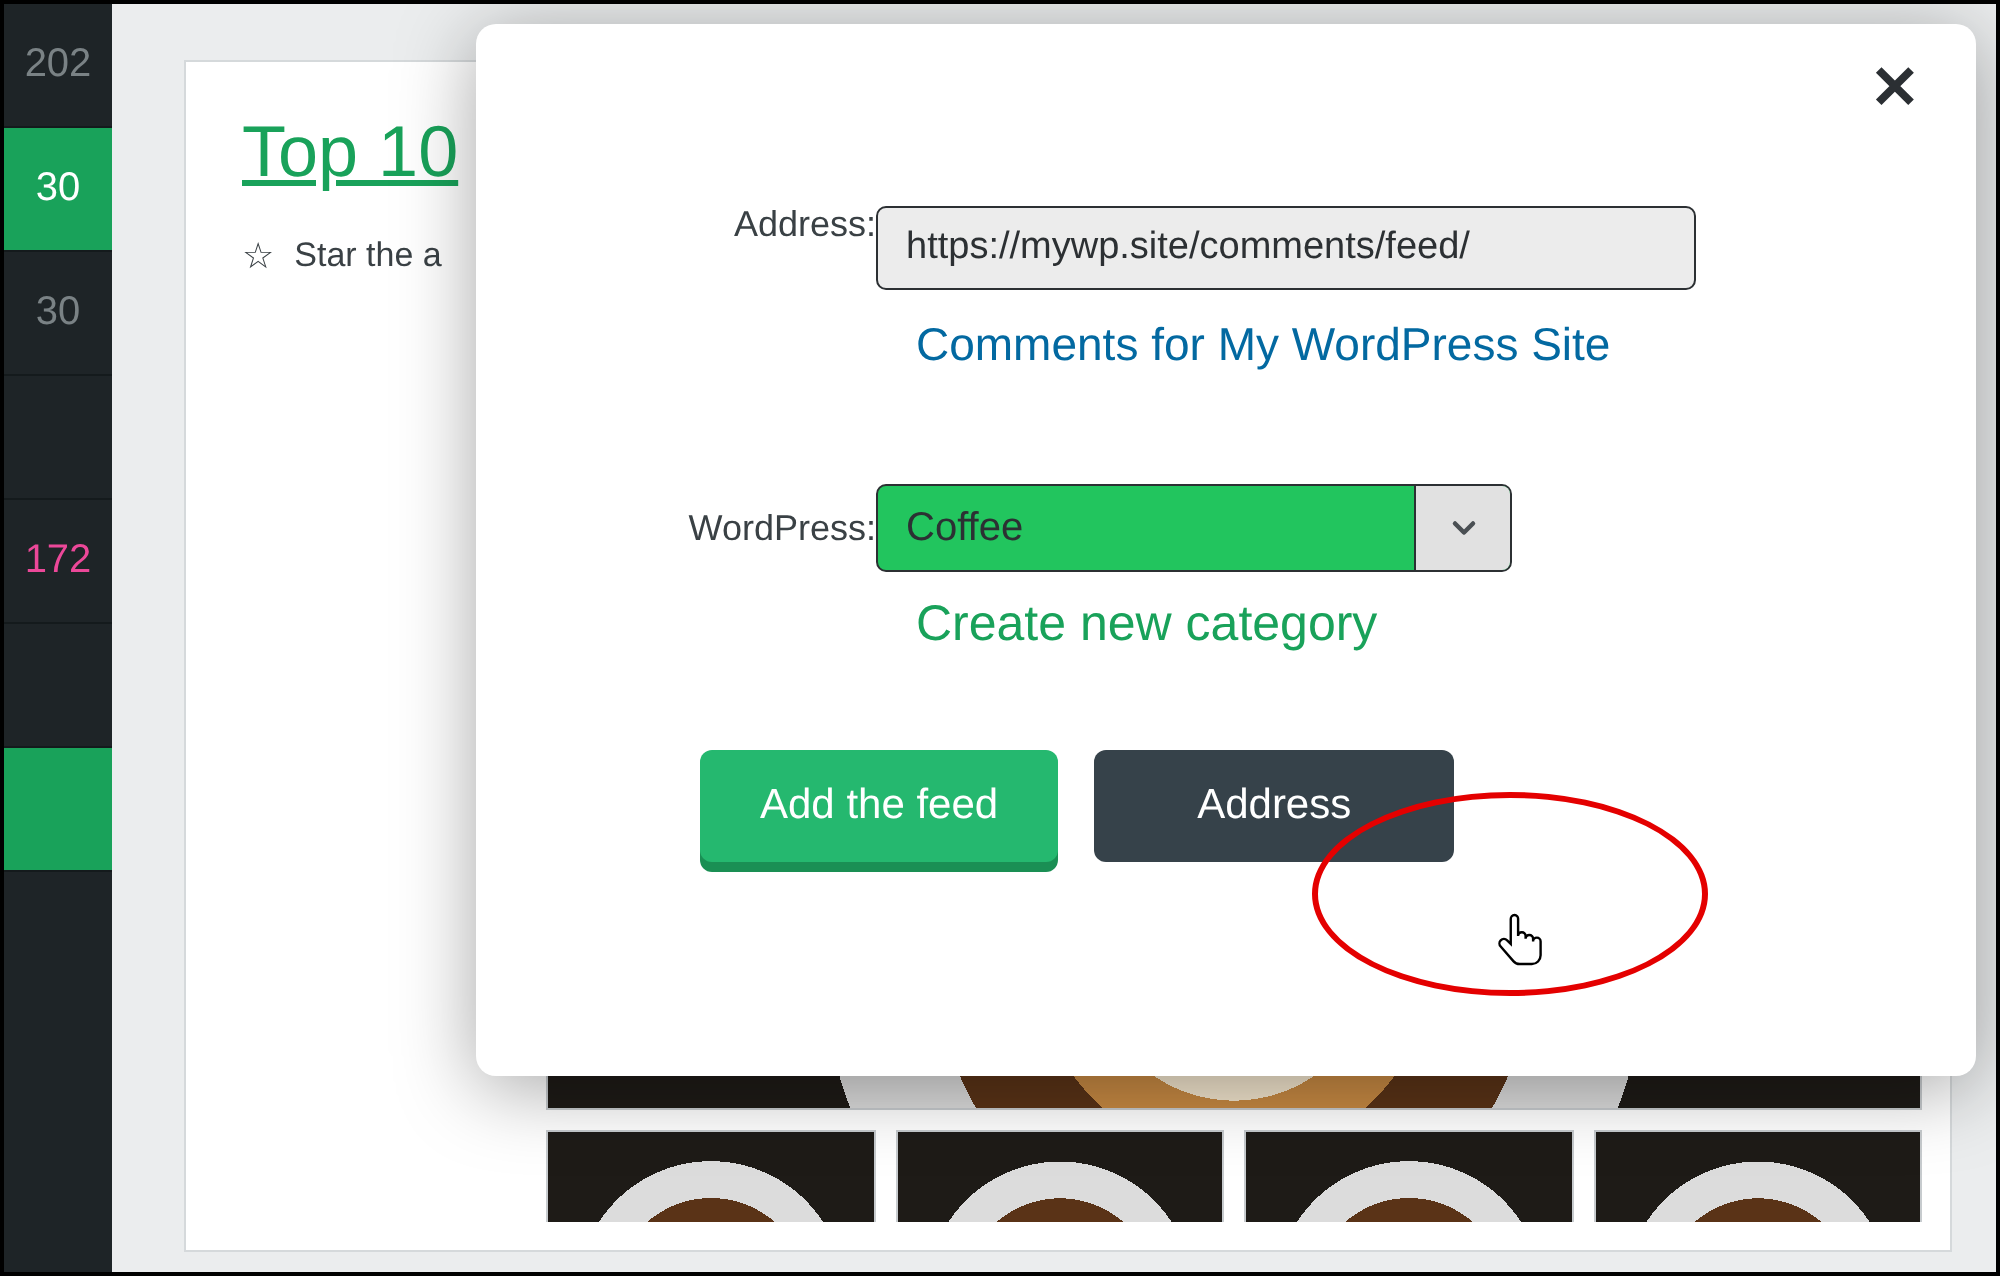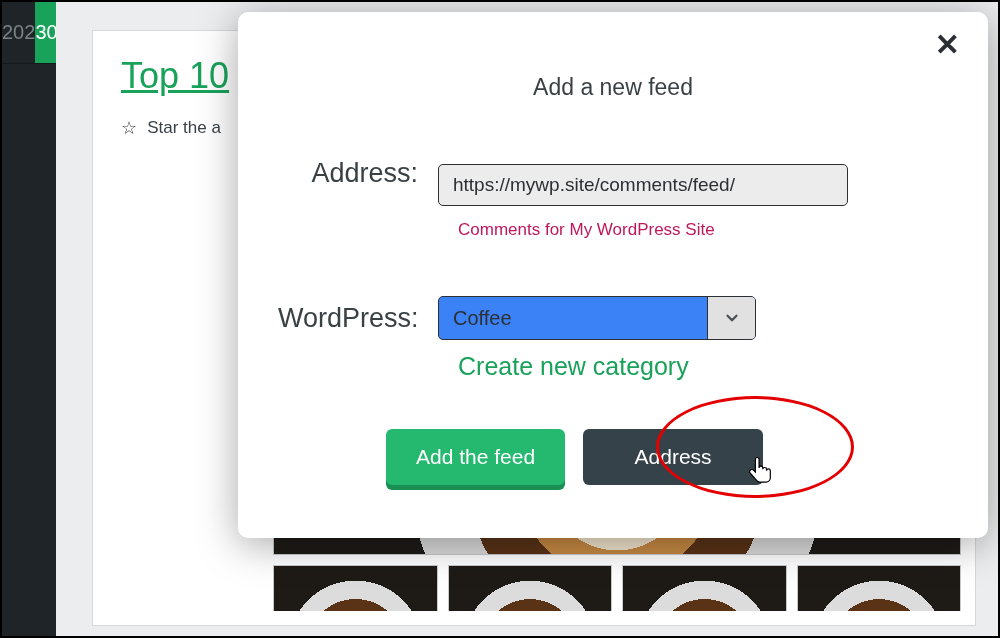--- a/index.html
+++ b/index.html
@@ -2,21 +2,21 @@
 <html><head>
 <meta charset="utf-8">
 <style>
   * { box-sizing: border-box; margin: 0; padding: 0; }
   html, body { width: 1000px; height: 638px; overflow: hidden; font-family: "Segoe UI", "Helvetica Neue", Arial, sans-serif; }
   body { border: 2px solid #000; position: relative; background: #f7f7f7; }
 
   
   .sidebar {
     position: absolute; left: 0; top: 0; width: 54px; height: 100%;
-    background: #1e2427; color: #c8cccf; display: flex; flex-direction: row;
+    background: #1e2427; color: #c8cccf; display: flex; flex-direction: column;
   }
   .side-cell {
     height: 62px; display: flex; align-items: center; justify-content: center;
     font-size: 20px; border-bottom: 1px solid #141a1c; color: #ec4899;
   }
   .side-cell.dim { color: #7a8285; }
   .side-cell.active1 { background: #19a25a; color: #fff; }
   .side-cell.active2 { background: #19a25a; }
 
   .page { position: absolute; left: 54px; top: 0; right: 0; bottom: 0; background: #ebedee; }
@@ -46,46 +46,46 @@
   .modal .close {
     position: absolute; top: 18px; right: 28px; font-size: 30px; color: #2b2f33;
     cursor: pointer; font-weight: 700; line-height: 1;
   }
   .modal h2 {
     text-align: center; font-size: 23px; font-weight: 500; color: #3a4145; margin-top: 34px;
   }
 
   .form-row { display: flex; align-items: center; margin-top: 40px; }
   .label {
-    width: 160px; text-align: right; padding-right: 20px;
-    font-size: 27px; color: #3a4145;
+    width: 160px; text-align: right; 
+    font-size: 18px; color: #3a4145;
   }
   .text-input {
     flex: 0 0 410px; height: 42px; border: 1px solid #2c3033; border-radius: 5px;
     background: #ececec; padding: 0 14px; font-size: 19px; color: #2c3033;
     font-family: inherit;
     margin-top: 23px;
   }
 
-  .hint { margin-left: 180px; margin-top: 14px; font-size: 17px; color: #be185d; }
+  .hint { margin-left: 180px; margin-top: 14px; font-size: 23px; color: #0369a1; }
 
   .select-wrap {
     flex: 0 0 318px; height: 44px; border: 1px solid #2c3033; border-radius: 5px;
-    background: #3b82f6; display: flex; align-items: stretch; overflow: hidden;
+    background: #22c55e; display: flex; align-items: stretch; overflow: hidden;
   }
   .select-wrap .value { flex: 1; display: flex; align-items: center; padding: 0 14px; font-size: 20px; color: #2c3033; }
   .select-wrap .chev {
     width: 48px; border-left: 1px solid #2c3033; display: flex; align-items: center; justify-content: center;
     background: #e1e1e1;
   }
   .chev svg { width: 18px; height: 18px; }
 
   .link-green { margin-left: 180px; margin-top: 12px; font-size: 25px; color: #19a25a; cursor: pointer; }
 
-  .btn-row { display: flex; gap: 18px; margin-left: 108px; margin-top: 48px; align-items: flex-start; }
+  .btn-row { display: flex; gap: 18px; margin-left: 72px; margin-top: 48px; align-items: flex-start; }
   .btn {
     height: 56px; border: none; border-radius: 6px; font-size: 21px; color: #fff;
     padding: 0 30px; cursor: pointer; font-family: inherit;
   }
   .btn-primary { background: #25b86f; box-shadow: 0 5px 0 0 #1a8f54; }
   .btn-secondary { background: #36424a; width: 180px; }
 
   .red-oval {
     position: absolute; left: 418px; top: 384px; width: 198px; height: 102px;
     border: 3px solid #e40000; border-radius: 50%; pointer-events: none;
@@ -129,21 +129,20 @@
         <div class="thumb coffee-bg"></div>
         <div class="thumb coffee-bg"></div>
       </div>
     </div>
   </div>
 </div>
 
 <div class="modal">
   <div class="close">✕</div>
 
-  <h2>Add a new feed</h2>
 
   <div class="form-row">
     <div class="label">Address:</div>
     <input class="text-input" type="text" value="https://mywp.site/comments/feed/" style="">
   </div>
   <div class="hint">Comments for My WordPress Site</div>
 
   <div class="form-row" style="margin-top:56px">
     <div class="label">WordPress:</div>
     <div class="select-wrap">

